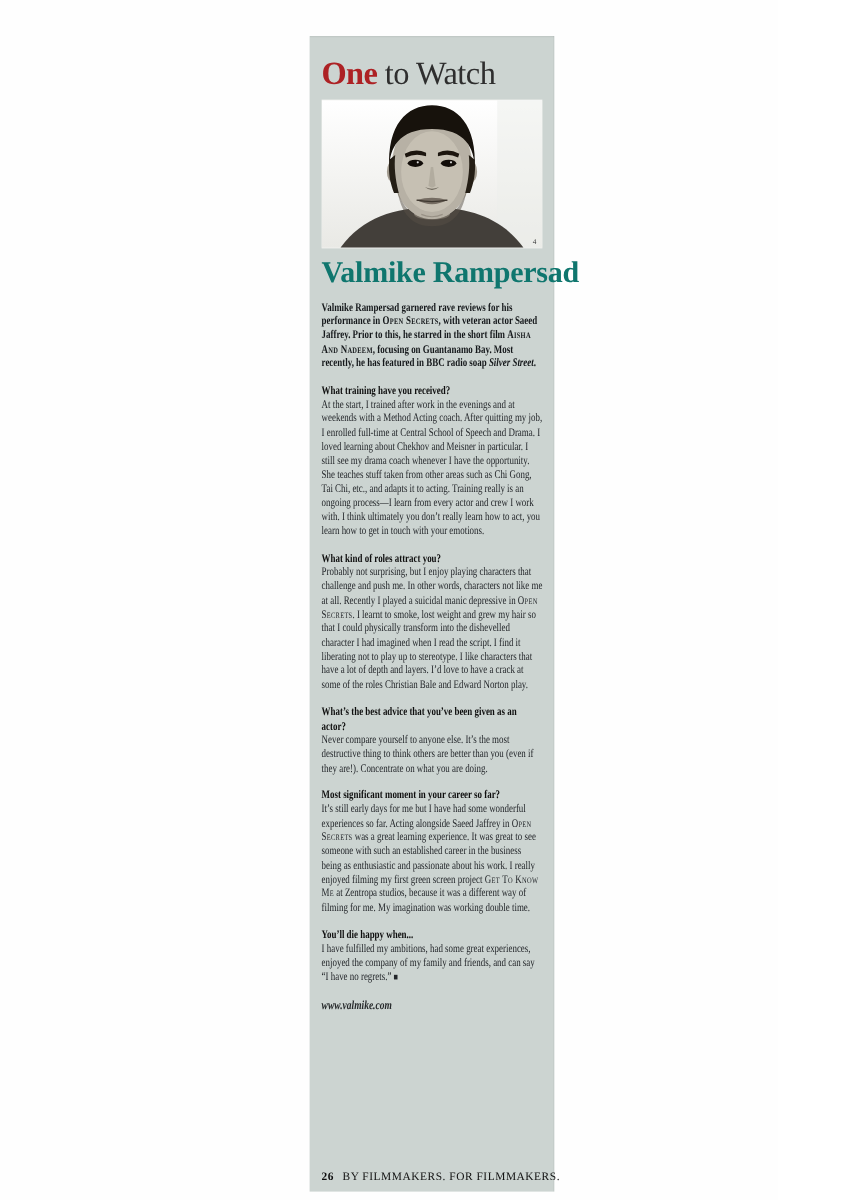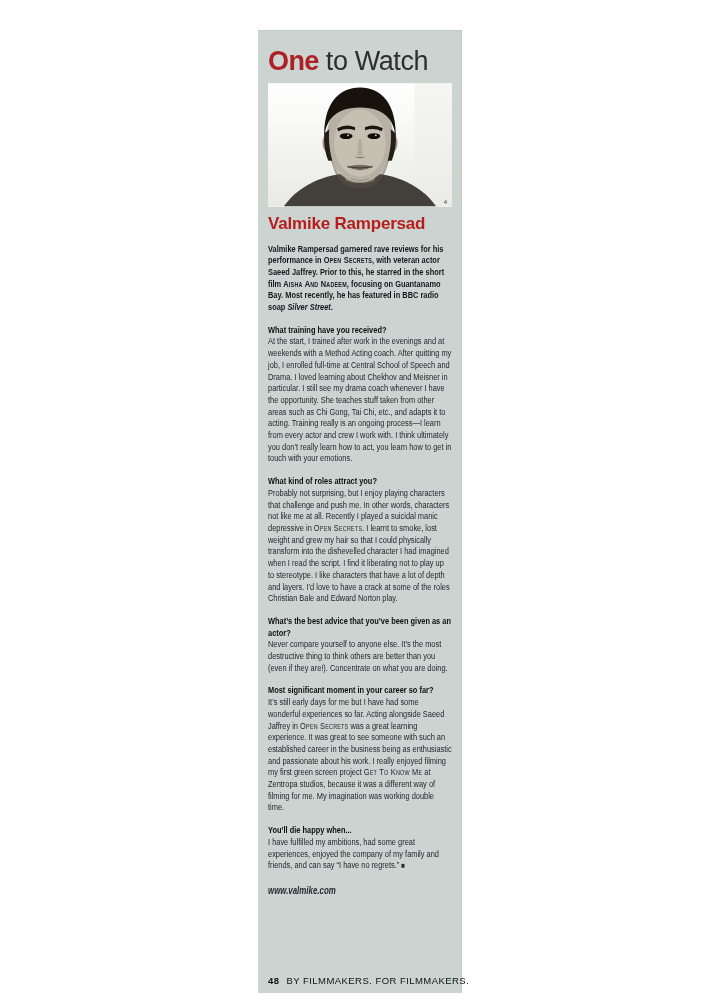--- a/index.html
+++ b/index.html
@@ -1,27 +1,27 @@
 <!DOCTYPE html>
 <html style="--accent: #ad2124; --colbg: #ccd4d1;"><head>
 <meta charset="utf-8">
 <style>
   html,body{margin:0;padding:0;background:#ffffff;}
   .page{position:relative;width:648px;height:1000px;background:#fefefe;overflow:hidden;
-        font-family:Liberation Sans, sans-serif;}
+        font-family:Liberation Serif, serif;}
   .column{position:absolute;left:258px;top:30px;width:204px;height:963px;
           background:var(--colbg,#ccd4d1);box-sizing:border-box;padding:16px 10px 0;
           box-shadow:inset 0 1px 0 rgba(0,0,0,.05), inset -1px 0 0 rgba(0,0,0,.04);}
   .title{margin:2px 0 0;font-size:27px;line-height:1.02;font-weight:400;color:#2e2e2e;
          letter-spacing:-0.4px;white-space:nowrap;}
   .title .accent{color:var(--accent,#ad2124);font-weight:700;letter-spacing:-0.6px;}
   .category{font-size:15px;font-weight:700;color:#101010;margin-top:4px;}
   .photo{margin-top:7px;width:184px;height:124px;background:#f3f3f1;position:relative;overflow:hidden;}
   .photo-mark{position:absolute;right:5px;bottom:2px;font-size:6px;color:#3a3a3a;font-style:normal;}
-  .headline{margin:7px 0 0;font-size:17px;font-weight:700;color:#b91c1c;letter-spacing:-0.2px;white-space:nowrap;}
+  .headline{margin:7px 0 0;font-size:25px;font-weight:700;color:#0f766e;letter-spacing:-0.2px;white-space:nowrap;}
   .textflow{width:240px;transform:scaleX(0.7667);transform-origin:0 0;margin-top:9px;}
   .intro{margin:0;font-weight:700;font-size:9.7px;line-height:11.7px;color:#14171a;}
   .qa{margin-top:11px;}
   .q{font-weight:700;font-size:9.7px;line-height:11.7px;color:#0e0e0e;}
   .a{margin:0;font-size:9.7px;line-height:11.7px;color:#23262a;}
   .sc{font-variant:small-caps;letter-spacing:.3px;}
   .i{font-style:italic;}
   .sq{font-style:normal;font-size:8px;}
   .website{margin-top:13px;font-style:italic;font-weight:700;font-size:10.3px;color:#26292b;}
   .footer{position:absolute;left:10px;bottom:7px;font-size:9.5px;letter-spacing:.45px;color:#101010;white-space:nowrap;}
@@ -99,17 +99,17 @@
 
   <div class="qa">
     <div class="q">You’ll die happy when...</div>
     <p class="a"><span>I have fulfilled my ambitions, had some great experiences, enjoyed the company of my family and friends, and can say “I have no regrets.” </span><span class="sq">■</span></p>
   </div>
 </div>
       <div class="website">www.valmike.com</div>
     </div>
 
     <div class="footer">
-      <span class="pn">48</span><span>BY FILMMAKERS. FOR FILMMAKERS.</span>
+      <span class="pn">26</span><span>BY FILMMAKERS. FOR FILMMAKERS.</span>
     </div>
 
   </div>
 </div>
 
 </body></html>

